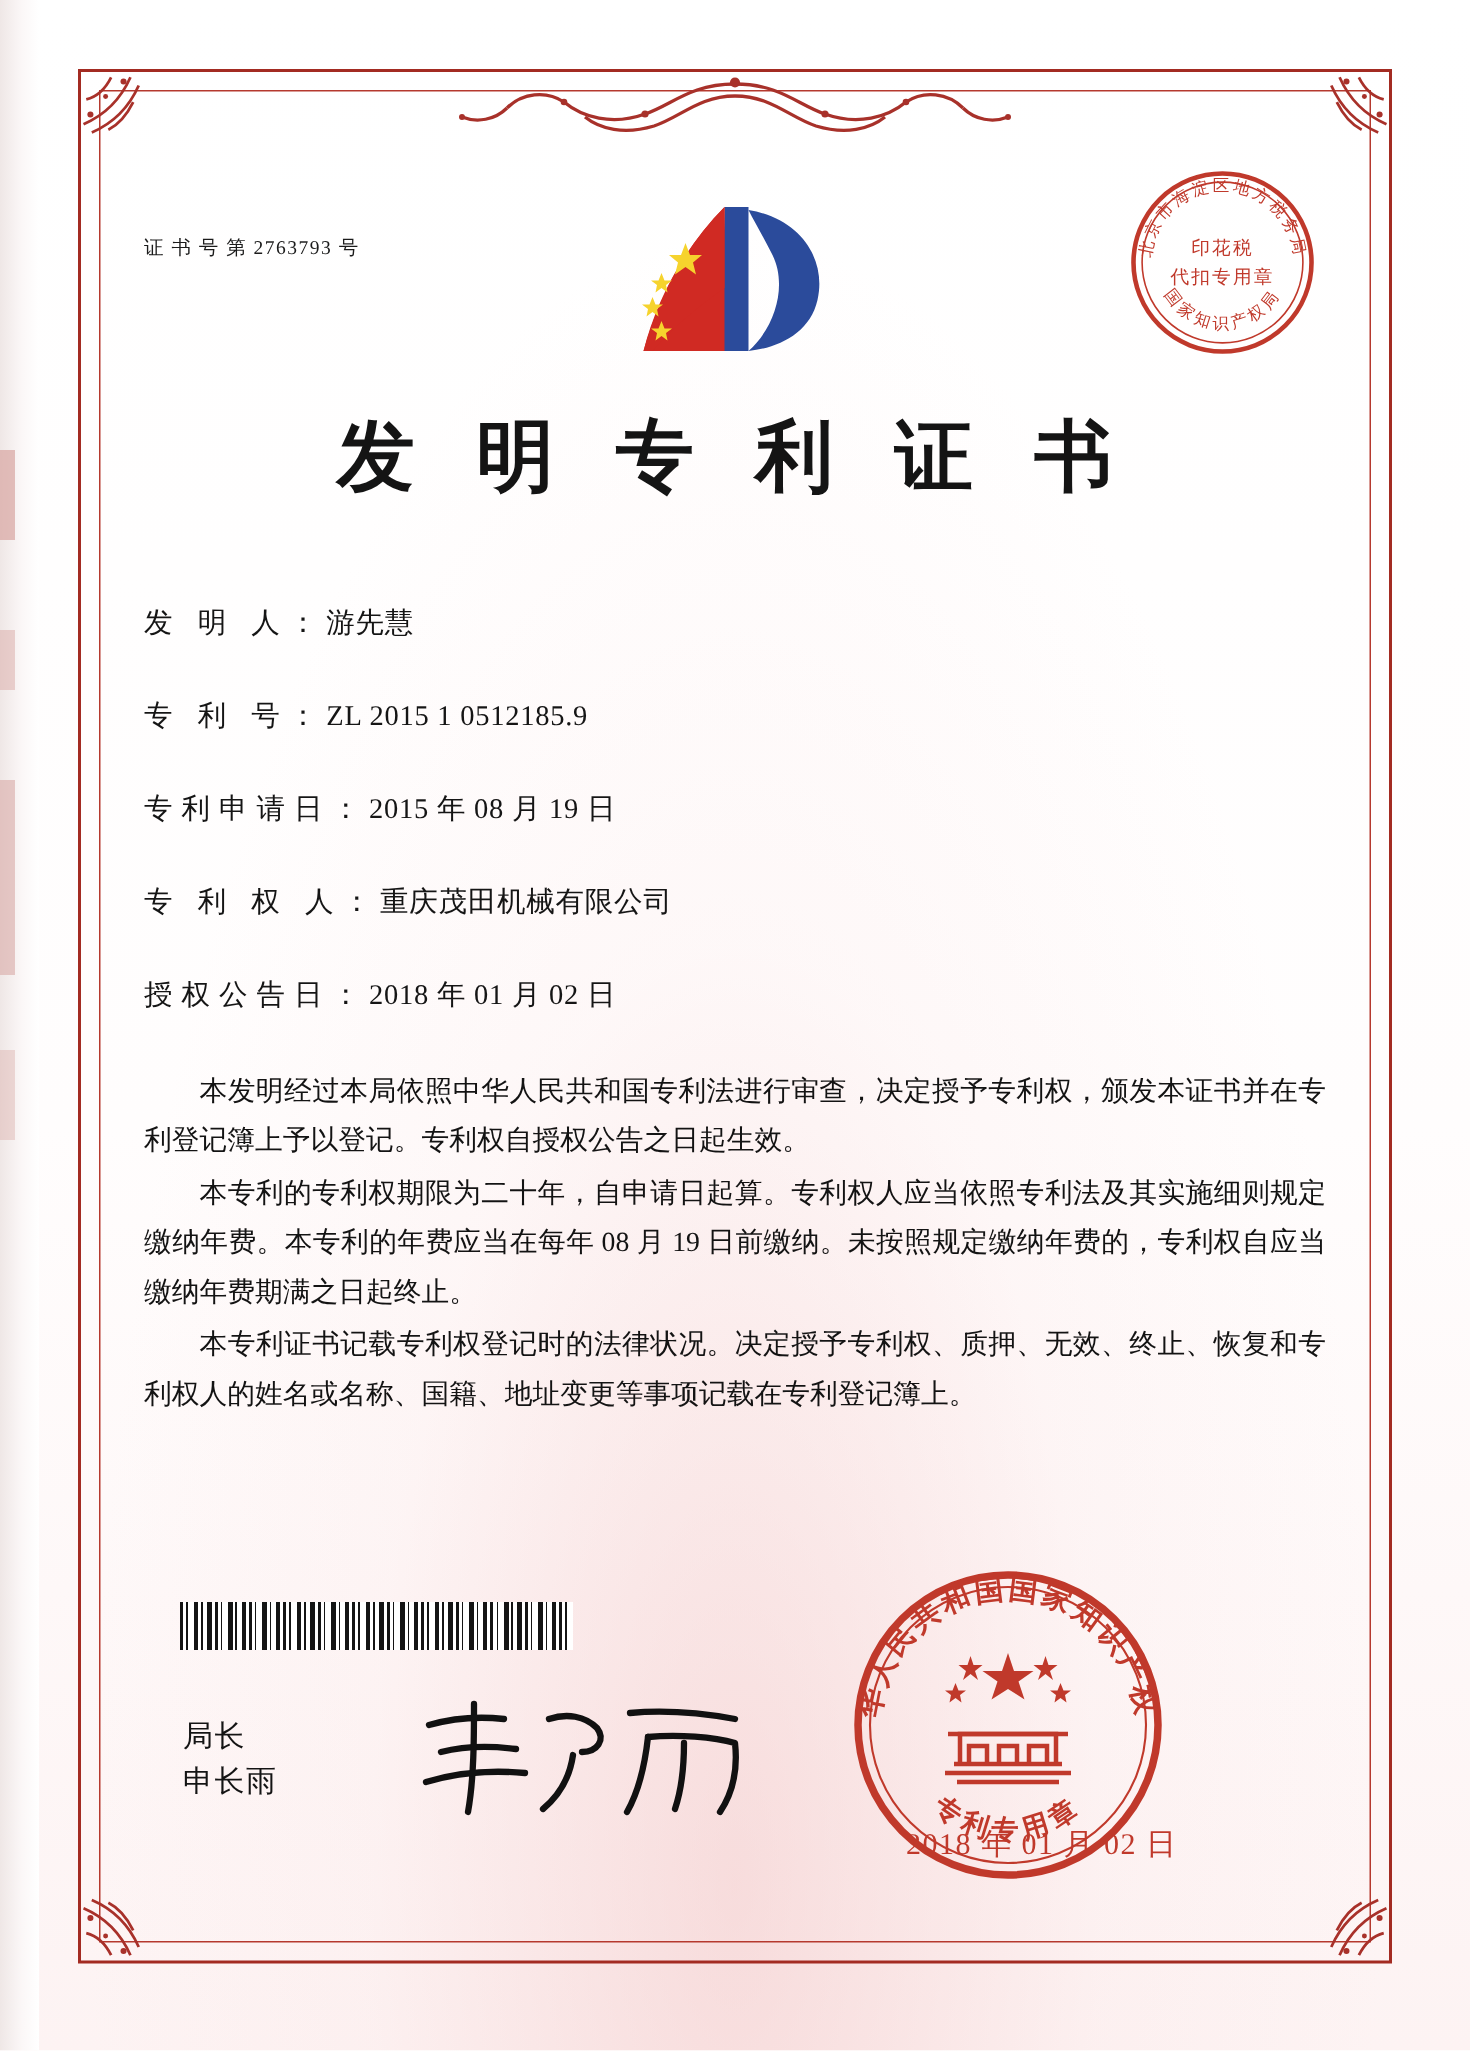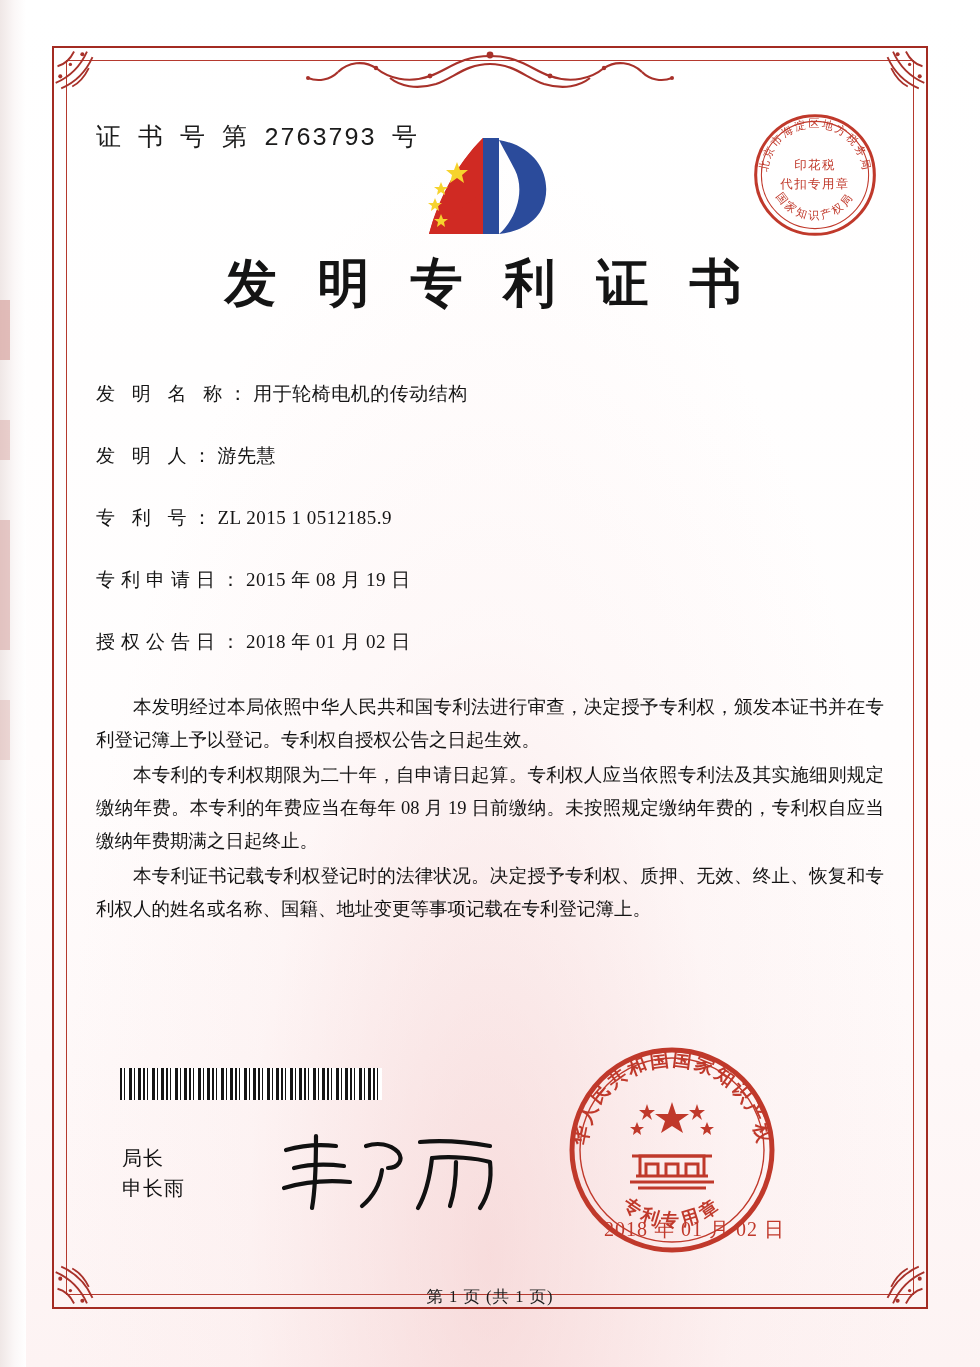--- a/index.html
+++ b/index.html
@@ -66,24 +66,24 @@
   .corner.bl { left: 52px;  bottom: 58px; transform: scaleY(-1); }
   .corner.br { right: 52px; bottom: 58px; transform: scale(-1,-1); }
 
   
   .content {
     position: absolute;
     left: 96px; right: 96px; top: 120px;
   }
 
   .cert-no {
-    font-size: 25px;
+    font-size: 13px;
     letter-spacing: 1px;
     color: #1b1b1b;
-    font-family: Liberation Mono, monospace;
+    margin-top: 36px;
   }
 
   .logo {
     position: absolute;
     left: 50%;
     top: 126px;
     transform: translateX(-50%);
     width: 190px;
     height: 120px;
   }
@@ -314,30 +314,30 @@
   </svg>
 
   <div class="content">
 
     <div class="cert-no nosel">证 书 号 第 2763793 号</div>
 
     <div class="title nosel">发 明 专 利 证 书</div>
 
     <div class="fields">
       <div class="field">
-        <span class="flabel">发 明 名 称：</span><span class="fvalue">用于轮椅电机的传动结构</span>
-      </div>
-      <div class="field">
         <span class="flabel">发 明 人：</span><span class="fvalue">游先慧</span>
       </div>
       <div class="field">
         <span class="flabel">专 利 号：</span><span class="fvalue">ZL 2015 1 0512185.9</span>
       </div>
       <div class="field">
         <span class="flabel">专利申请日：</span><span class="fvalue">2015 年 08 月 19 日</span>
+      </div>
+      <div class="field">
+        <span class="flabel">专 利 权 人：</span><span class="fvalue">重庆茂田机械有限公司</span>
       </div>
       <div class="field">
         <span class="flabel">授权公告日：</span><span class="fvalue">2018 年 01 月 02 日</span>
       </div>
     </div>
 
     <div class="paras">
       <p class="para">本发明经过本局依照中华人民共和国专利法进行审查，决定授予专利权，颁发本证书并在专利登记簿上予以登记。专利权自授权公告之日起生效。</p>
       <p class="para">本专利的专利权期限为二十年，自申请日起算。专利权人应当依照专利法及其实施细则规定缴纳年费。本专利的年费应当在每年 08 月 19 日前缴纳。未按照规定缴纳年费的，专利权自应当缴纳年费期满之日起终止。</p>
       <p class="para">本专利证书记载专利权登记时的法律状况。决定授予专利权、质押、无效、终止、恢复和专利权人的姓名或名称、国籍、地址变更等事项记载在专利登记簿上。</p>
@@ -394,15 +394,14 @@
       <polygon points="110,62 114,74 127,74 117,81 121,93 110,86 99,93 103,81 93,74 106,74"></polygon>
       <polygon points="85,64 87,70 93,70 88,74 90,80 85,76 80,80 82,74 77,70 83,70"></polygon>
       <polygon points="135,64 137,70 143,70 138,74 140,80 135,76 130,80 132,74 127,70 133,70"></polygon>
       <polygon points="75,82 77,87 82,87 78,90 79,95 75,92 71,95 72,90 68,87 73,87"></polygon>
       <polygon points="145,82 147,87 152,87 148,90 149,95 145,92 141,95 142,90 138,87 143,87"></polygon>
     </g>
   </svg>
 
   <div class="seal-date nosel">2018 年 01 月 02 日</div>
 
-  <div class="footer nosel">第 1 页 (共 1 页)</div>
 
 </div>
 
 </body></html>

